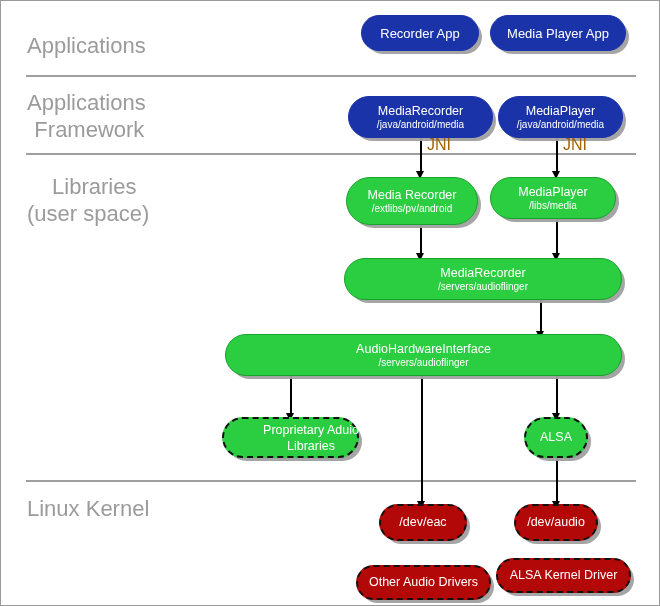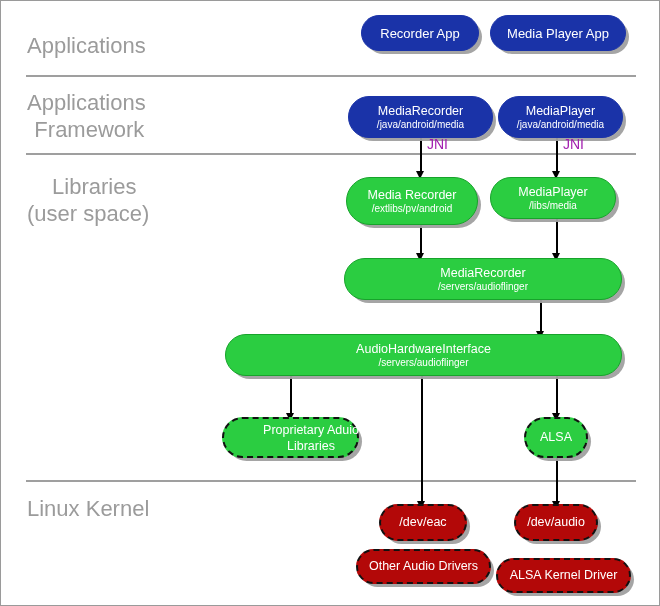--- a/index.html
+++ b/index.html
@@ -93,22 +93,22 @@
     position: absolute;
     width: 0;
     height: 0;
     border-left: 4.5px solid transparent;
     border-right: 4.5px solid transparent;
     border-top: 8px solid #000000;
     z-index: 2;
   }
   .edge-label {
     position: absolute;
-    font-size: 14px;
-    color: #a21caf;
+    font-size: 16px;
+    color: #a16207;
     font-family: "Liberation Sans", sans-serif;
     white-space: nowrap;
     z-index: 4;
   }
 </style>
 </head>
 <body>
 
 <div id="diagram-root">
 
@@ -191,20 +191,20 @@
   <div class="node green-dashed" style="left:523px; top:416px; width:64px; height:41px;">
     <span class="title">ALSA</span>
   </div>
 
   <div class="node red-dashed" style="left:378px; top:503px; width:88px; height:37px;justify-content:center;">
     <span class="title">/dev/eac</span>
   </div>
   <div class="node red-dashed" style="left:513px; top:503px; width:84px; height:37px;justify-content:center;">
     <span class="title">/dev/audio</span>
   </div>
-  <div class="node red-dashed" style="left:355px; top:548px; width:135px; height:35px;">
+  <div class="node red-dashed" style="left:355px; top:564px; width:135px; height:35px;">
     <span class="title">Other Audio Drivers</span>
   </div>
   <div class="node red-dashed" style="left:495px; top:557px; width:135px; height:35px;">
     <span class="title">ALSA Kernel Driver</span>
   </div>
 
 </div>
 
 </body></html>

